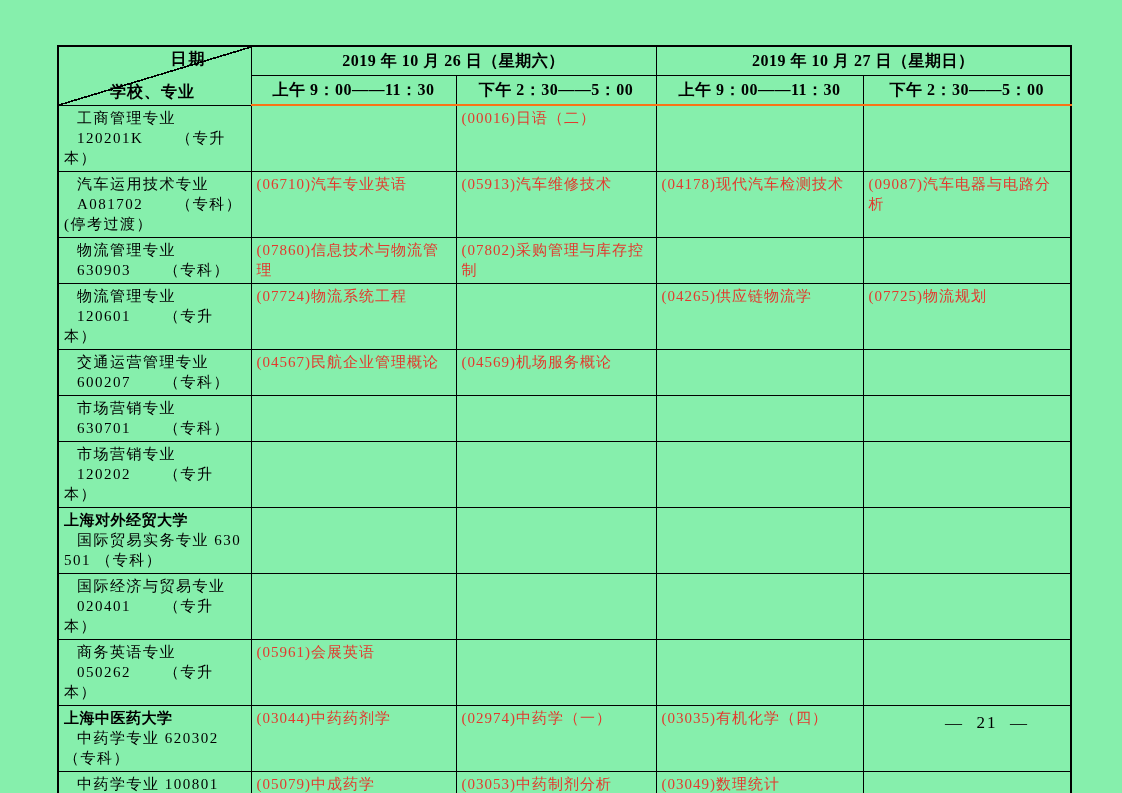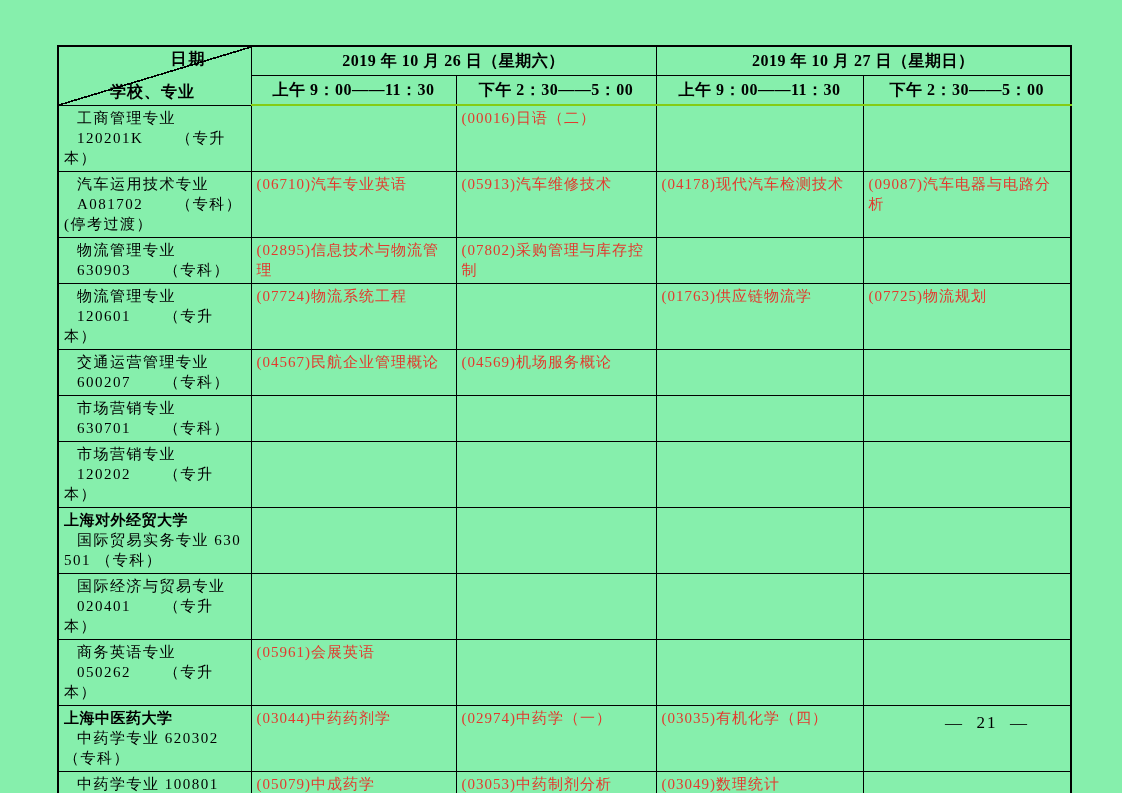--- a/index.html
+++ b/index.html
@@ -31,21 +31,21 @@
 
   thead th {
     font-weight: bold;
     font-size: 16px;
     text-align: center;
     letter-spacing: 0.5px;
     padding: 4px 2px;
     line-height: 20px;
   }
   tr.day-row th { height: 22px; }
-  tr.time-row th { height: 23px; border-bottom: 2px solid #84cc16; }
+  tr.time-row th { height: 23px; border-bottom: 2px solid #f97316; }
 
   th.corner {
     position: relative;
     padding: 0;
     background-image: linear-gradient(to bottom right,
       transparent calc(50% - 0.8px),
       #000 calc(50% - 0.8px),
       #000 calc(50% + 0.8px),
       transparent calc(50% + 0.8px));
   }
@@ -132,33 +132,33 @@
           <td class="course-cell">(06710)汽车专业英语</td>
           <td class="course-cell">(05913)汽车维修技术</td>
           <td class="course-cell">(04178)现代汽车检测技术</td>
           <td class="course-cell">(09087)汽车电器与电路分析</td>
         </tr>
         <tr>
           <td class="school-cell">
             <p class="school-line">物流管理专业</p>
             <p class="school-line">630903　　（专科）</p>
           </td>
-          <td class="course-cell">(02895)信息技术与物流管理</td>
+          <td class="course-cell">(07860)信息技术与物流管理</td>
           <td class="course-cell">(07802)采购管理与库存控制</td>
           <td class="course-cell"></td>
           <td class="course-cell"></td>
         </tr>
         <tr>
           <td class="school-cell">
             <p class="school-line">物流管理专业</p>
             <p class="school-line">120601　　（专升本）</p>
           </td>
           <td class="course-cell">(07724)物流系统工程</td>
           <td class="course-cell"></td>
-          <td class="course-cell">(01763)供应链物流学</td>
+          <td class="course-cell">(04265)供应链物流学</td>
           <td class="course-cell">(07725)物流规划</td>
         </tr>
         <tr>
           <td class="school-cell">
             <p class="school-line">交通运营管理专业</p>
             <p class="school-line">600207　　（专科）</p>
           </td>
           <td class="course-cell">(04567)民航企业管理概论</td>
           <td class="course-cell">(04569)机场服务概论</td>
           <td class="course-cell"></td>

